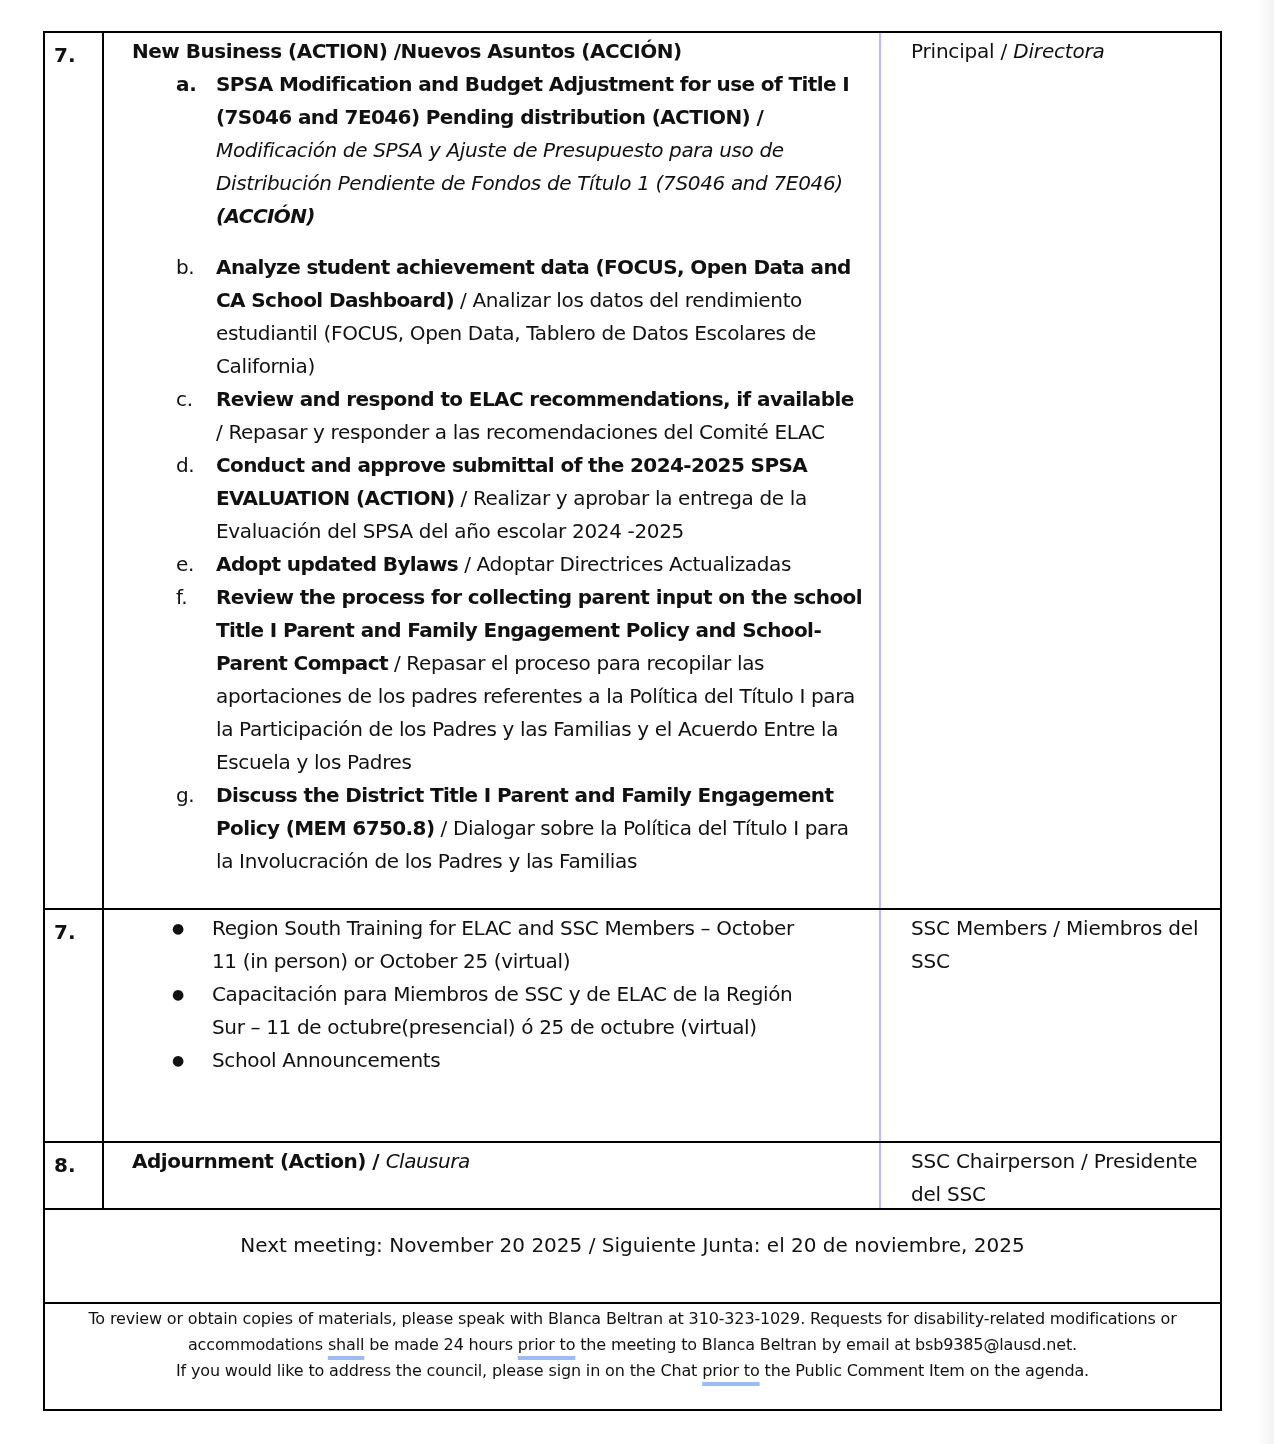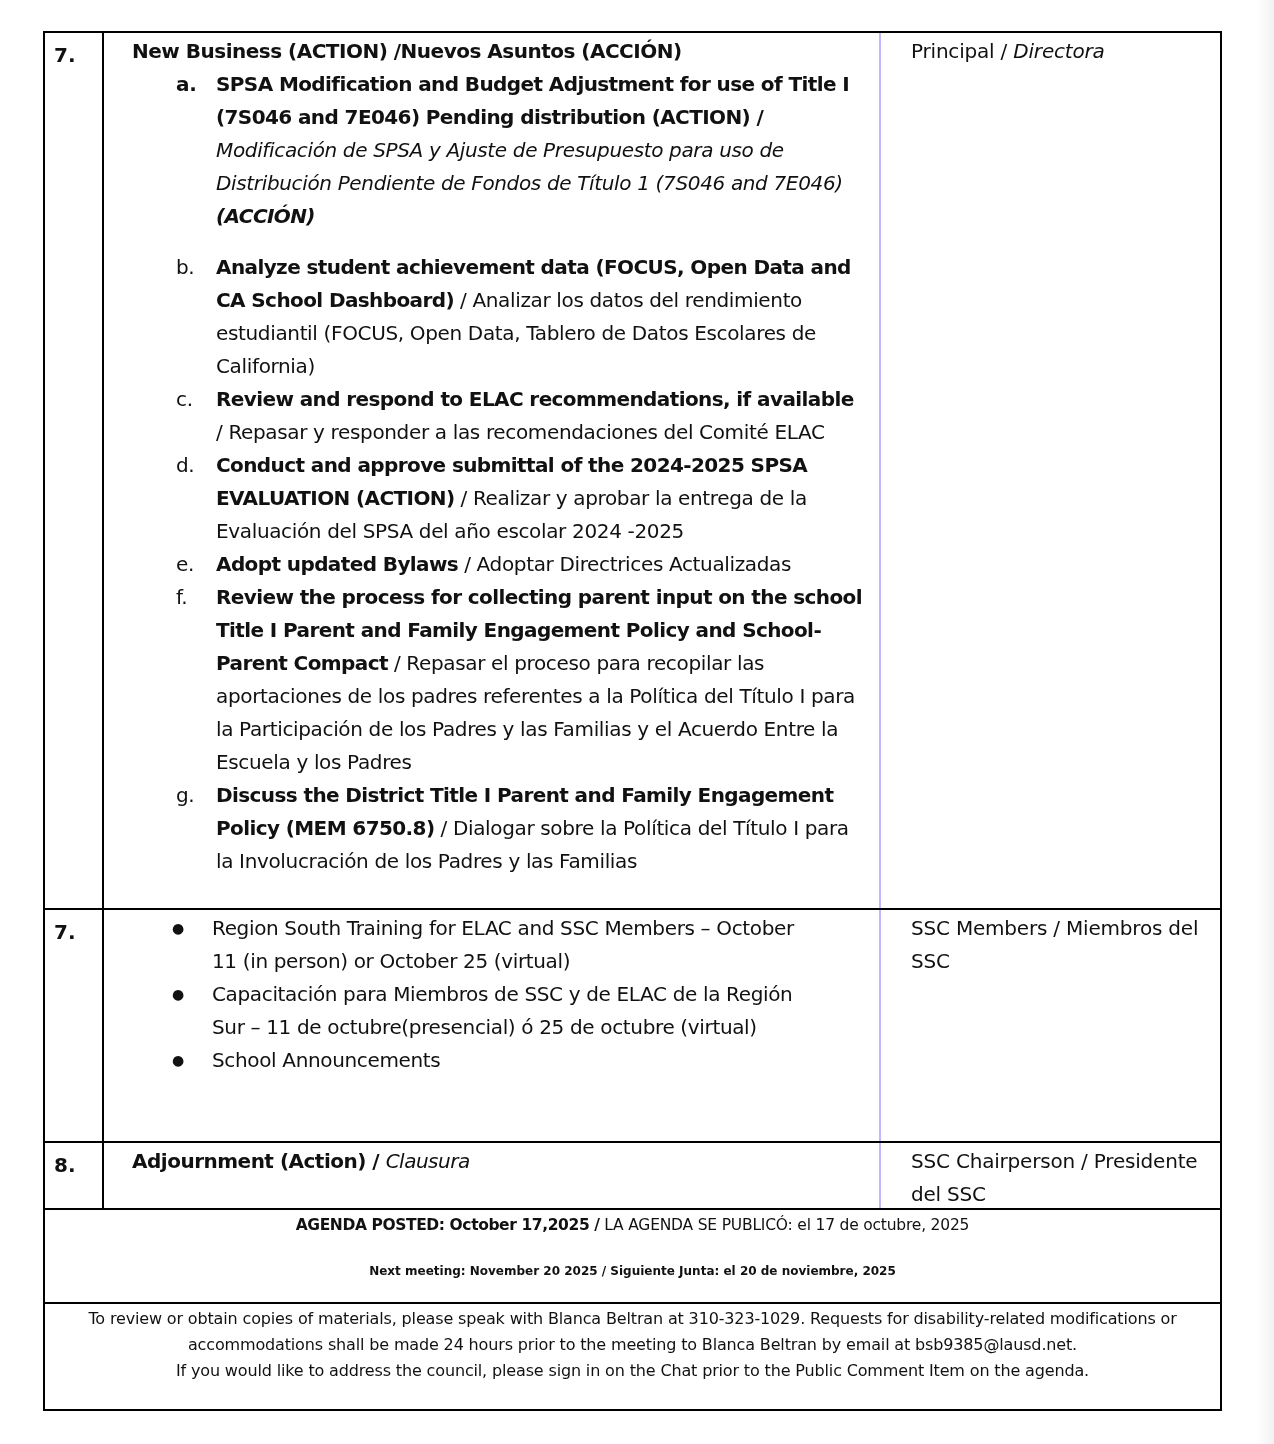--- a/index.html
+++ b/index.html
@@ -33,23 +33,23 @@
   .b { font-weight: bold; letter-spacing: -0.6px; }
   .it { font-style: italic; }
   .gap { height: 18px; }
   .bullets { margin: 0; padding: 0 0 0 40px; list-style: none; }
   .bullets li { display: flex; }
   .bullets .dot { width: 40px; flex: none; font-size: 14px; }
   .bullets .txt { flex: 1; padding-right: 60px; }
   .footer-row { display: block; text-align: center; border-bottom: 2px solid #000; }
   .posted { font-size: 15.5px; padding-top: 4px; line-height: 22px; letter-spacing: -0.2px; }
   .posted b { letter-spacing: -0.4px; }
-  .nextmeet { font-size: 12px; line-height: 22px; padding: 24px 0 28px; font-weight: bold; }
+  .nextmeet { font-size: 20px; line-height: 22px; padding: 24px 0 28px; }
   .info { display: block; text-align: center; font-size: 16px; line-height: 26px; padding: 2px 20px 0; letter-spacing: -0.15px; }
-  .spell { text-decoration-color: #9bbcf5; text-decoration-thickness: 4px; text-underline-offset: 6px; }
+  .spell { text-decoration: underline; text-decoration-color: #9bbcf5; text-decoration-thickness: 4px; text-underline-offset: 6px; }
   .r1 { height: 877px; }
   .r2 { height: 233px; }
   .r3 { height: 67px; }
   .r4 { height: 94px; }
   .r5 { height: 105px; border-bottom: none; }
 </style>
 </head>
 <body>
 
 <div class="edge-shadow"></div>
@@ -148,24 +148,20 @@
     <div class="c-main">
       <div class="heading">
         <span>Adjournment (Action) /</span>
         <i>Clausura</i>
       </div>
     </div>
     <div class="c-resp">SSC Chairperson / Presidente del SSC</div>
   </div>
 
   <div class="row footer-row r4">
-    <div class="posted">
-      <b>AGENDA POSTED: October 17,2025 /</b>
-      <span>LA AGENDA SE PUBLICÓ: el 17 de octubre, 2025</span>
-    </div>
     <div class="nextmeet">Next meeting: November 20 2025 / Siguiente Junta:  el 20 de noviembre, 2025</div>
   </div>
 
   <div class="row info r5">
     <span>To review or obtain copies of materials, please speak with Blanca Beltran at 310-323-1029. Requests for disability-related modifications or accommodations</span>
     <span class="spell">shall</span>
     <span>be made 24 hours</span>
     <span class="spell">prior to</span>
     <span>the meeting to Blanca Beltran by email at bsb9385@lausd.net.</span><br>
     <span>If you would like to address the council, please sign in on the Chat</span>

